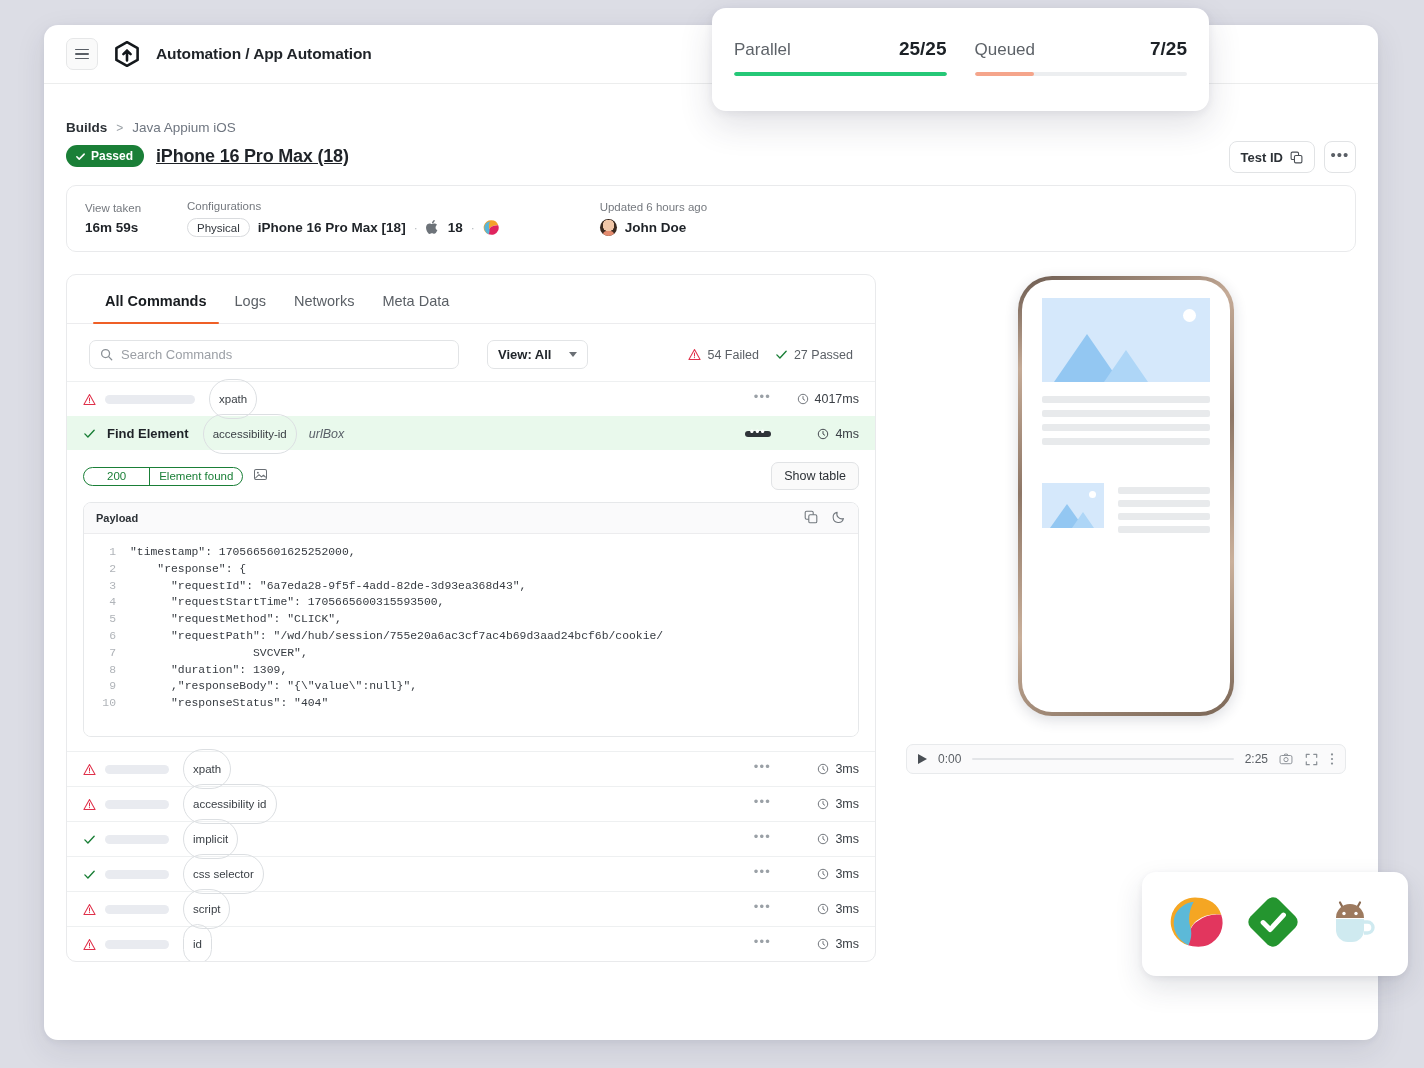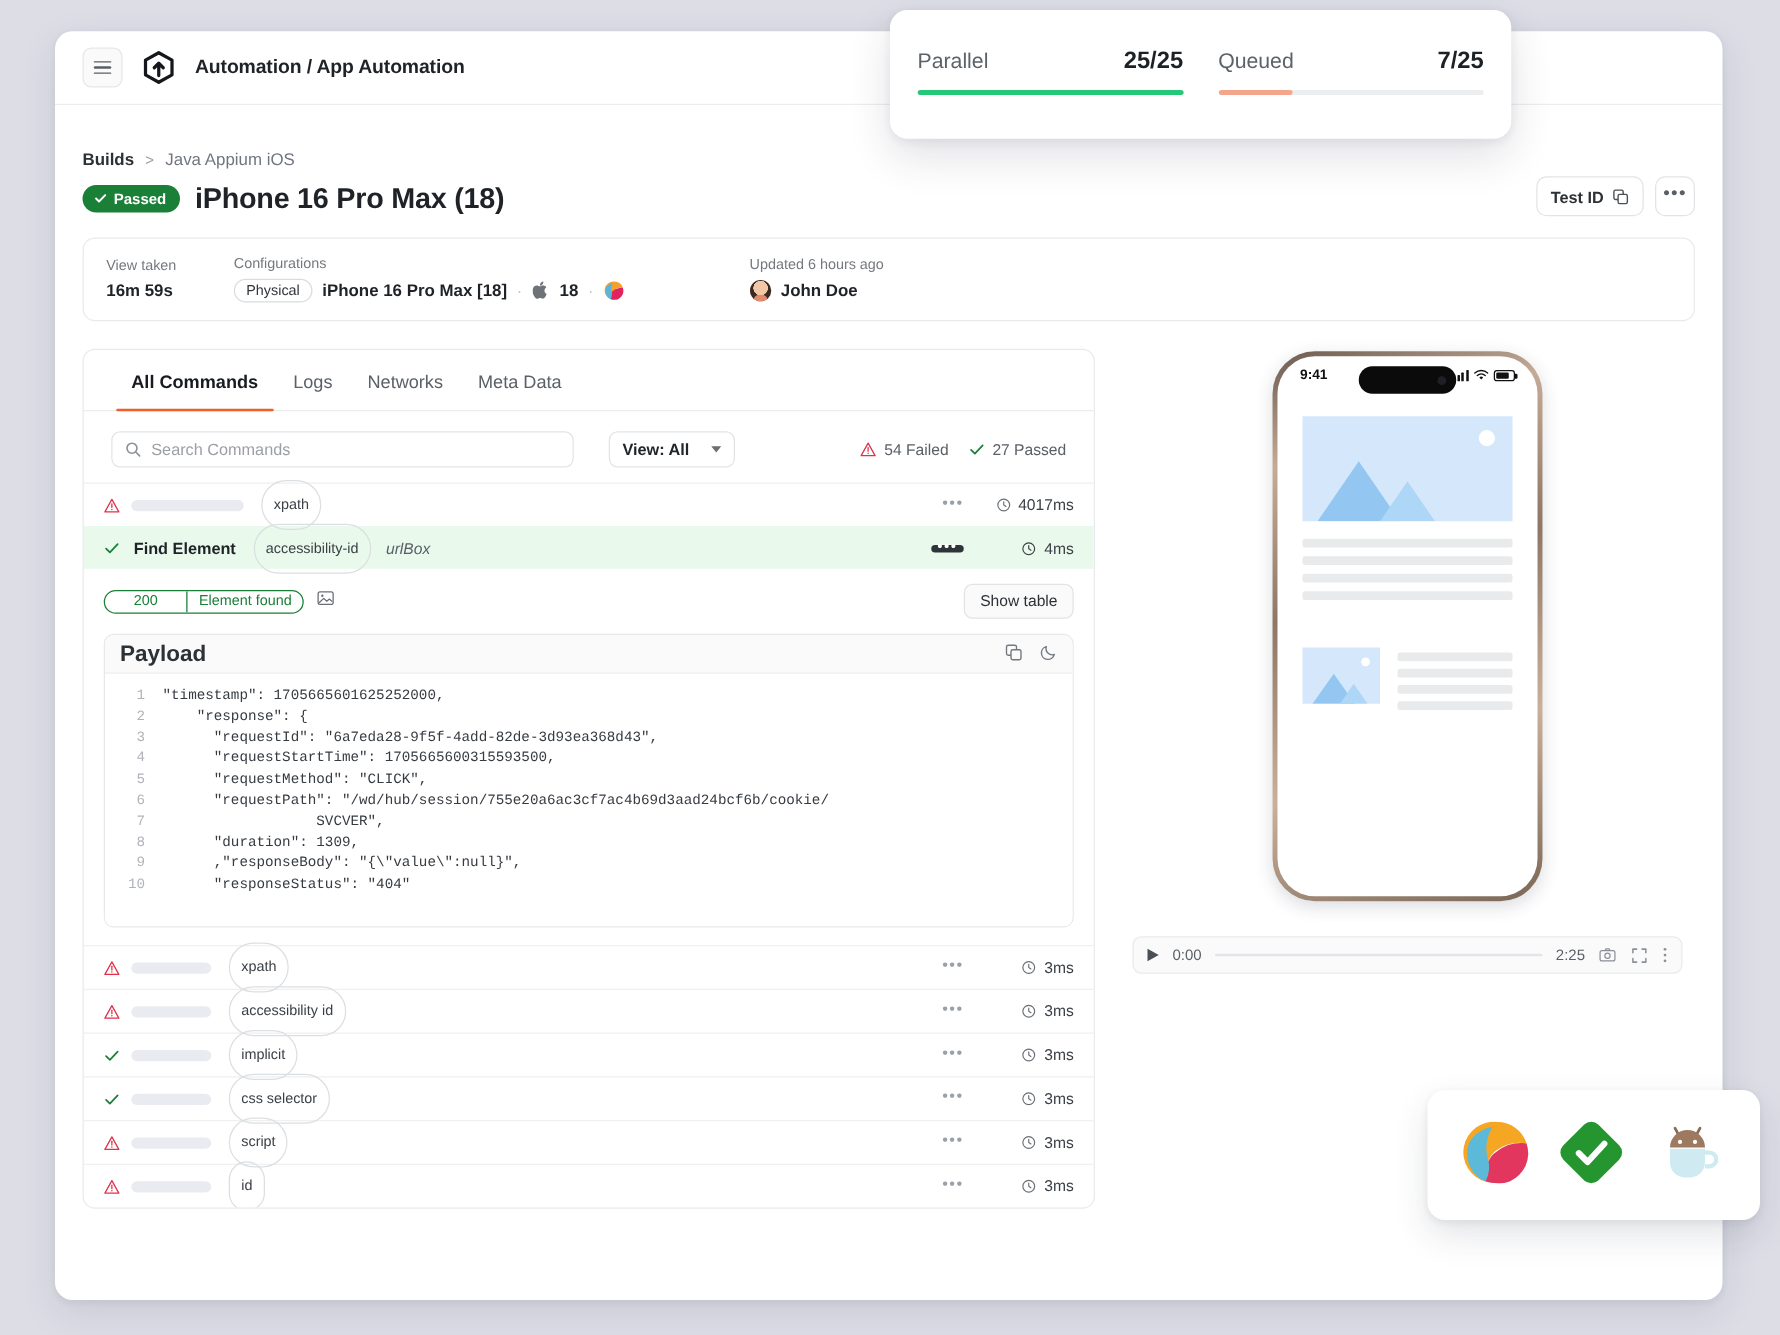--- a/index.html
+++ b/index.html
@@ -60,21 +60,21 @@
     position: relative;
   }
   .badge-passed {
     display: inline-flex; align-items: center; gap: 5px;
     background: #1a7f37; color: #fff;
     border-radius: 20px;
     padding: 4px 11px 4px 9px;
     font-size: 12px; font-weight: 700;
   }
   .badge-passed svg { display:block; }
-  .build-title { font-size: 23px; font-weight: 700; color: #1f2328; margin-left: 12px; letter-spacing: -.2px;}
+  .build-title { font-size: 18px; font-weight: 700; color: #1f2328; margin-left: 12px; letter-spacing: -.2px; text-decoration: underline;}
   .title-actions { position:absolute; right: 22px; top: 6px; display:flex; gap: 9px; align-items:center; }
   .btn-outline {
     height: 32px; border: 1px solid #e1e3e5; border-radius: 8px;
     background:#fff; display: inline-flex; align-items:center; gap: 7px;
     padding: 0 11px; font-size: 13px; font-weight: 700; color: #2c3136;
     cursor: pointer;
   }
   .btn-icon-sq {
     width: 32px; height: 32px; border: 1px solid #e1e3e5; border-radius: 8px;
     background:#fff; display:flex; align-items:center; justify-content:center;
@@ -198,21 +198,21 @@
   }
 
   
   .payload {
     margin: 0 16px 14px 16px;
     border: 1px solid #e6e8ea; border-radius: 8px; overflow: hidden;
   }
   .payload-head {
     height: 31px; background:#fafafb; border-bottom: 1px solid #ececee;
     display:flex; align-items:center; padding: 0 12px;
-    font-size: 18px; color:#2c3136; font-weight:700;
+    font-size: 11px; color:#2c3136; font-weight:700;
   }
   .payload-head .pact { margin-left:auto; display:flex; gap:14px; color:#72787e;}
   .code {
     font-family: "Liberation Mono", "DejaVu Sans Mono", monospace;
     font-size: 11.4px; line-height: 16.8px; padding: 10px 0 12px 0;
     background:#fff; height: 202px;
   }
   .cline { display: flex; }
   .lno { width: 46px; text-align: right; padding-right: 14px; color:#b0b4b9; flex:0 0 46px;}
   .ctxt { white-space: pre; color:#363b41; }
@@ -661,40 +661,20 @@
             </span>
         </span>
       </div>
 
     </div>
 
     <div class="rightpanel">
       <div class="phone">
         <div class="phone-inner">
 
-          <div class="statusbar">
-            <span class="sb-time">9:41</span>
-            <span class="island">
-                <i></i>
-              </span>
-            <span class="sb-right">
-              <span class="bars">
-                  <i style="height:3px"></i>
-                  <i style="height:5px"></i>
-                  <i style="height:7px"></i>
-                  <i style="height:9px"></i>
-                </span>
-              <svg width="12" height="10" viewBox="0 0 14 11">
-                <path d="M1 3.6a9 9 0 0 1 12 0" fill="none" stroke="#111" stroke-width="1.3" stroke-linecap="round"></path>
-                <path d="M3.3 6a5.6 5.6 0 0 1 7.4 0" fill="none" stroke="#111" stroke-width="1.3" stroke-linecap="round"></path>
-                <path d="M7 9.6 5.2 7.8a2.6 2.6 0 0 1 3.6 0z" fill="#111"></path>
-              </svg>
-              <span class="battery"></span>
-            </span>
-          </div>
 
           <div class="ph-body">
             <div class="img-ph" style="height:84px">
               <span class="sun" style="width:13px;height:13px;right:14px;top:11px"></span>
               <span class="mt" style="left:12px;bottom:0;border-width:0 33px 48px 33px"></span>
               <span class="mt mt2" style="left:62px;bottom:0;border-width:0 22px 32px 22px"></span>
             </div>
             <div class="ph-lines">
               <i></i>
                 <i></i>

